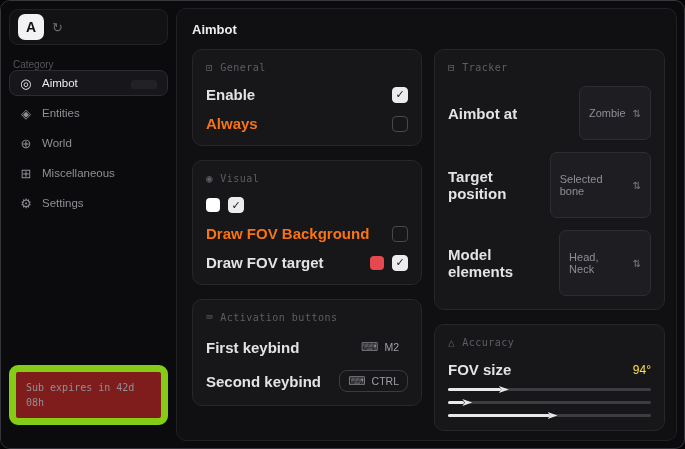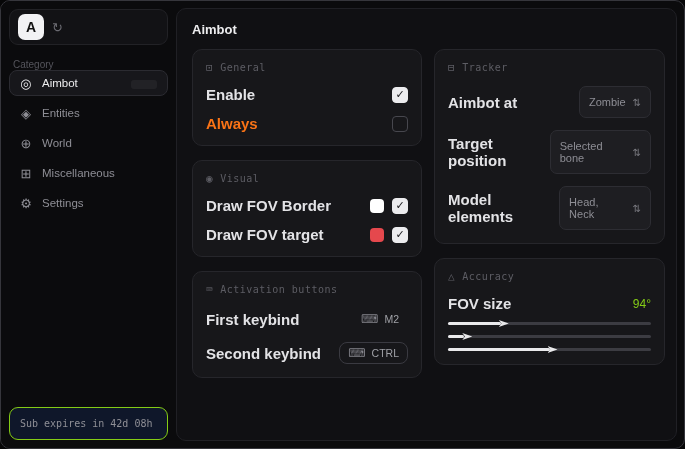--- a/index.html
+++ b/index.html
@@ -38,22 +38,22 @@
   }
   .nav-item .nicon { font-size:13px; width:14px; text-align:center; color:#8e8e95; }
   .nav-item.active { background:#17171b; border-color:#2b2b31; color:#ececee; }
   .nav-item.active .nicon { color:#ececee; }
   .skeleton {
     position:absolute; right:10px; top:9px; width:26px; height:9px;
     border-radius:3px; background:rgba(255,255,255,0.05);
   }
 
   .status-card {
-    position:absolute; left:8px; right:8px; bottom:8px;
-    border:1px solid #84cc16; background:#0f172a; border-radius:9px;
+    position:absolute; left:8px; right:8px; bottom:23px;
+    border:7px solid #84cc16; background:#7f1d1d; border-radius:9px;
     padding:8px 10px; line-height:1.5;
   }
   .status-1 { font-family:"DejaVu Sans Mono", monospace; font-size:10px; color:#8f8f96; }
   .status-2 { font-size:9.5px; font-weight:bold; color:#d6d6da; }
 
   
   .main {
     position:absolute; left:175px; top:7px; right:7px; bottom:7px;
     background:#101013; border:1px solid #202025; border-radius:10px;
     padding:13px 11px 13px 15px;
@@ -90,27 +90,27 @@
   .swatch { width:14px; height:14px; border-radius:4px; cursor:pointer; }
 
   .keybtn {
     display:flex; align-items:center; gap:6px; padding:3px 8px; border-radius:8px;
     color:#9fa0a6; font-size:10.5px; cursor:pointer; border:1px solid transparent;
   }
   .keybtn.bordered { border-color:#3a3a41; }
   .keybtn .kicon { font-size:12px; color:#85858c; }
 
   .select {
-    display:flex; align-items:center; gap:7px; padding:9px 9px;
+    display:flex; align-items:center; gap:7px; padding:20px 9px;
     background:#1e1e22; border:1px solid #2d2d33; border-radius:7px;
     color:#8e8e95; font-size:11px; cursor:pointer;
   }
   .select .sicon { font-size:10px; color:#7b7b82; }
 
-  .acc-val { font-size:12px; color:#84cc16; }
+  .acc-val { font-size:12px; color:#fde047; }
   .slider { position:relative; height:3px; background:#3c3c42; border-radius:2px; margin-top:10px; cursor:pointer; }
   .slider .fill { position:absolute; left:0; top:0; bottom:0; background:#e9e9eb; border-radius:2px; }
   .slider .fill::after {
     content:""; position:absolute; right:-8px; top:-3.5px; width:10px; height:10px;
     background:#e9e9eb; clip-path:polygon(0 15%, 100% 50%, 0 85%, 28% 50%);
   }
 </style>
 </head>
 <body>
 
@@ -173,24 +173,29 @@
             <span class="checkbox" data-checked="false">✓</span>
           </div>
         </div>
 
         <div class="card">
           <div class="card-head">
             <span class="hicon">◉</span>
             <span>Visual</span>
           </div>
           <div class="row">
-            <span class="row-label">Draw FOV Border</span>
             <span class="row-right">
               <span class="swatch" style="background: rgb(255, 255, 255);"></span>
               <span class="checkbox" data-checked="true">✓</span>
+            </span>
+          </div>
+          <div class="row">
+            <span class="row-label dim">Draw FOV Background</span>
+            <span class="row-right">
+              <span class="checkbox" data-checked="false">✓</span>
             </span>
           </div>
           <div class="row">
             <span class="row-label">Draw FOV target</span>
             <span class="row-right">
               <span class="swatch" style="background: rgb(229, 72, 77);"></span>
               <span class="checkbox" data-checked="true">✓</span>
             </span>
           </div>
         </div>

